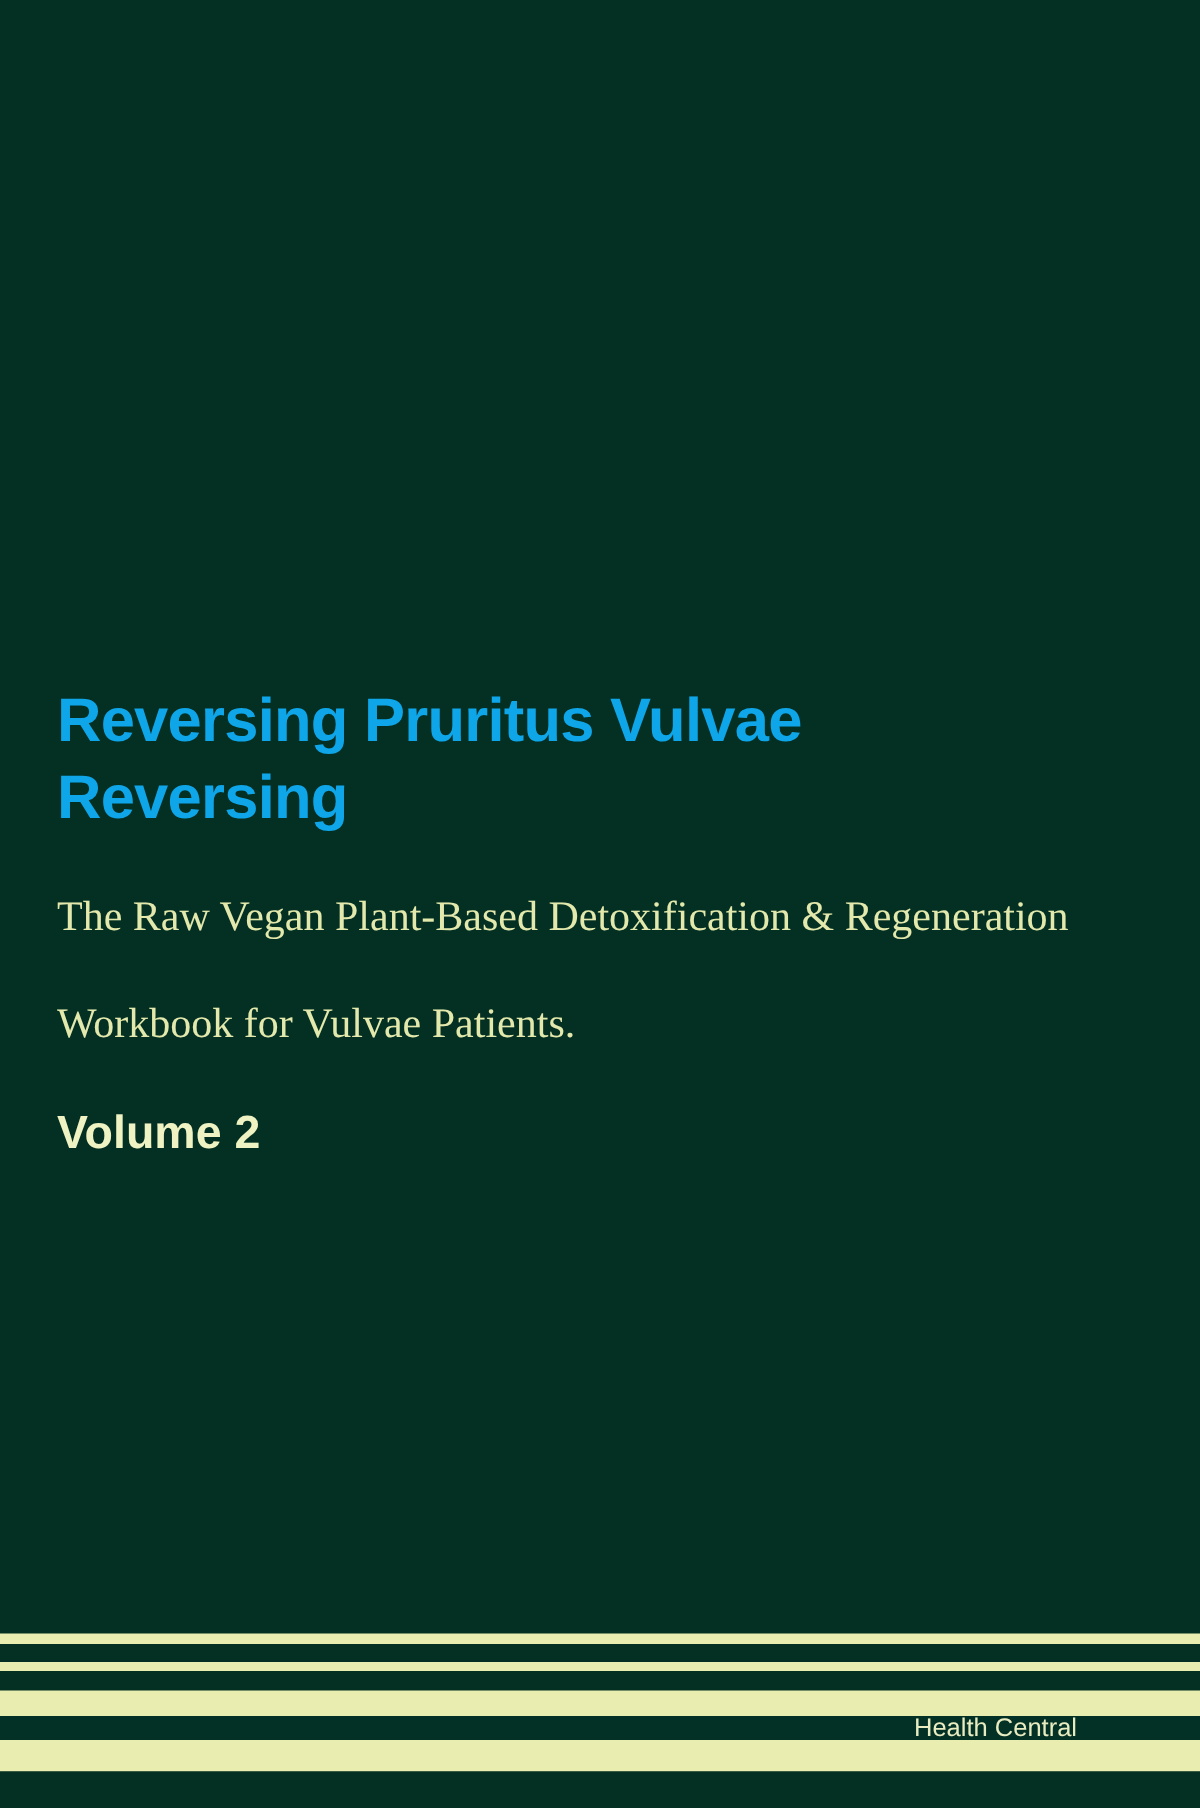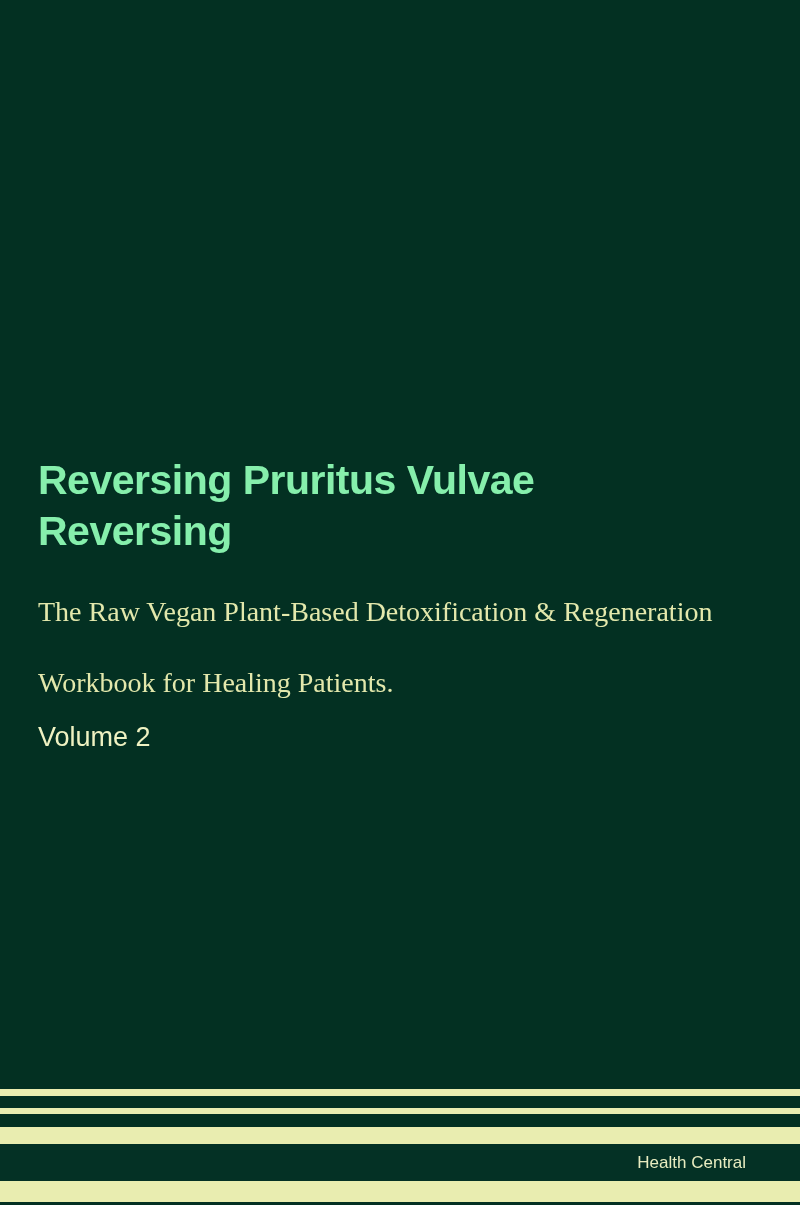--- a/index.html
+++ b/index.html
@@ -21,37 +21,37 @@
     right: 40px;
     top: 455px;
   }
   .title {
     margin: 0;
     font-family: "Liberation Sans", sans-serif;
     font-weight: bold;
     font-size: 41px;
     line-height: 51px;
     letter-spacing: -0.5px;
-    color: #86efac;
+    color: #0ea5e9;
   }
   .title .line { display: block; }
   .subtitle {
     margin: 23px 0 0 0;
     font-family: "Liberation Serif", serif;
     font-weight: normal;
     font-size: 28px;
     line-height: 33px;
     color: #e3e8ac;
   }
   .subtitle .line { display: block; margin-top: 38px; }
   .volume {
-    margin: 22px 0 0 0;
+    margin: 39px 0 0 0;
     font-family: "Liberation Sans", sans-serif;
-    font-weight: normal;
-    font-size: 27px;
+    font-weight: bold;
+    font-size: 31px;
     line-height: 33px;
     color: #eff2c2;
   }
   .stripes {
     position: absolute;
     left: 0;
     right: 0;
     bottom: 0;
     height: 116px;
     display: flex;
@@ -61,26 +61,26 @@
     background: #e9edb0;
     box-shadow: 0 2px 0 rgba(1, 24, 15, 0.45);
   }
   .gap { background: #033022; }
   .s1 { height: 7px; }
   .g1 { height: 12px; }
   .s2 { height: 6px; }
   .g2 { height: 13px; }
   .s3 { height: 17px; }
   .publisher-bar {
-    height: 37px;
+    height: 16px;
     background: #043125;
     display: flex;
     align-items: center;
     justify-content: flex-end;
-    padding-right: 54px;
+    padding-right: 82px;
   }
   .publisher-bar span {
     font-family: "Liberation Sans", sans-serif;
     font-size: 17px;
     font-weight: normal;
     color: #e8ecc0;
     line-height: 28px;
   }
   .s4 { height: 21px; }
   .g3 { flex: 1 1 auto; }
@@ -91,21 +91,21 @@
 <div class="cover">
 
   <main class="text-block">
     <h1 class="title">
       <span class="line">Reversing Pruritus Vulvae</span>
       <span class="line">Reversing</span>
     </h1>
 
     <p class="subtitle">
       <span class="line">The Raw Vegan Plant-Based Detoxification &amp; Regeneration</span>
-      <span class="line">Workbook for Healing Patients.</span>
+      <span class="line">Workbook for Vulvae Patients.</span>
     </p>
 
     <p class="volume">Volume 2</p>
   </main>
 
   <footer class="stripes">
     <div class="stripe s1"></div>
     <div class="gap g1"></div>
     <div class="stripe s2"></div>
     <div class="gap g2"></div>

